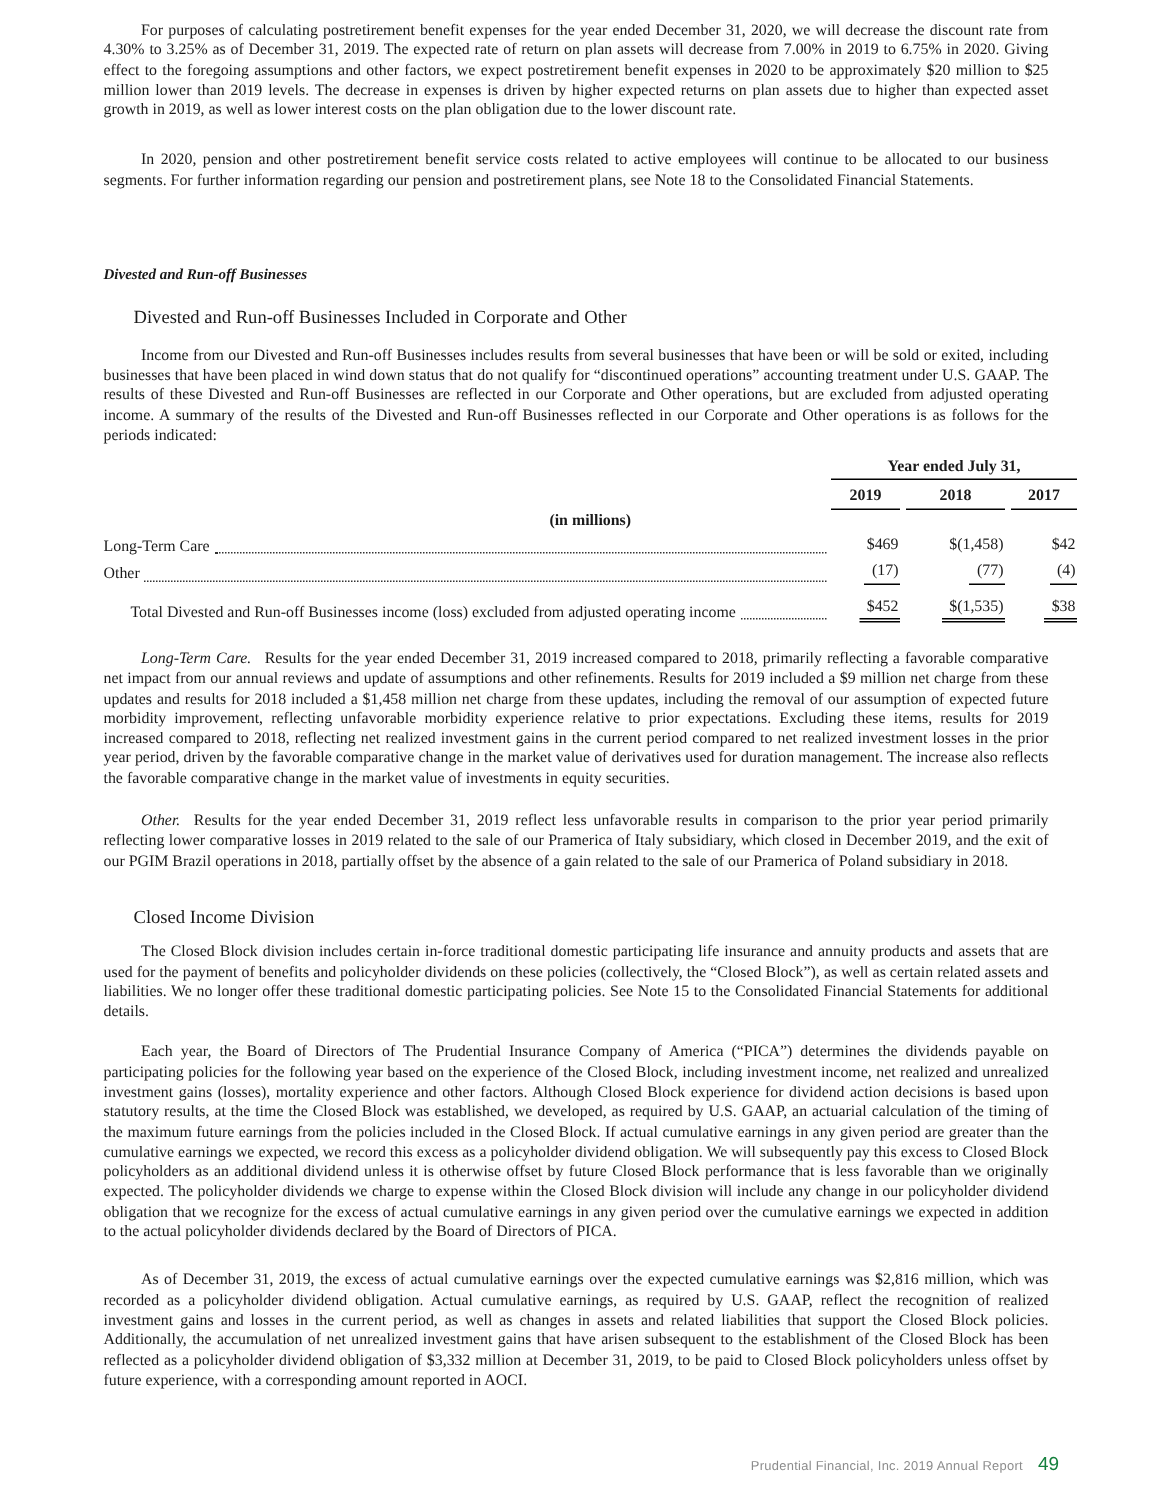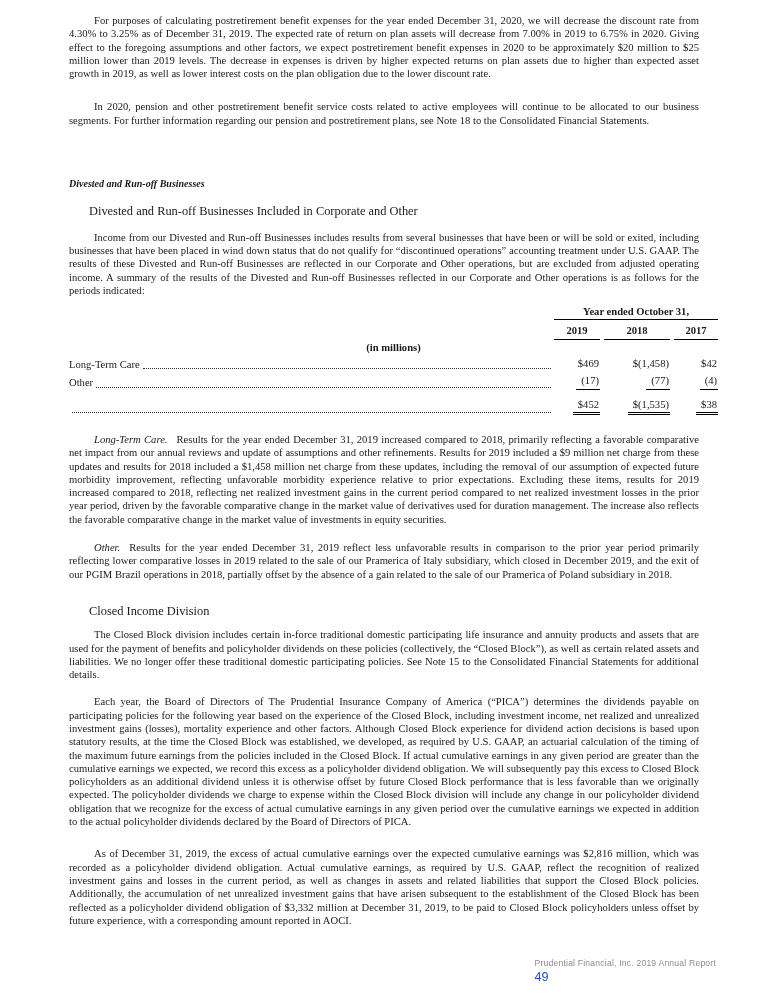--- a/index.html
+++ b/index.html
@@ -77,44 +77,43 @@
   .total-row { margin-top: 8px; }
 
   
   .footer {
     position: absolute;
     right: 62px;
     bottom: 20px;
     display: flex;
     align-items: baseline;
     font-family: "Liberation Sans", "DejaVu Sans", sans-serif;
-    flex-direction: column;
   }
   .footer .report-title { font-size: 8.6px; color: #8c8c8c; letter-spacing: 0.2px; }
-  .footer .page-num { font-size: 12.6px; color: #1d4ed8; margin-left: 10px; }
+  .footer .page-num { font-size: 12.6px; color: #15803d; margin-left: 10px; }
 </style>
 </head>
 <body>
 
 <div class="page">
 
   <p class="body-para">For purposes of calculating postretirement benefit expenses for the year ended December 31, 2020, we will decrease the discount rate from 4.30% to 3.25% as of December 31, 2019. The expected rate of return on plan assets will decrease from 7.00% in 2019 to 6.75% in 2020. Giving effect to the foregoing assumptions and other factors, we expect postretirement benefit expenses in 2020 to be approximately $20 million to $25 million lower than 2019 levels. The decrease in expenses is driven by higher expected returns on plan assets due to higher than expected asset growth in 2019, as well as lower interest costs on the plan obligation due to the lower discount rate.</p>
 
   <p class="body-para">In 2020, pension and other postretirement benefit service costs related to active employees will continue to be allocated to our business segments. For further information regarding our pension and postretirement plans, see Note 18 to the Consolidated Financial Statements.</p>
 
   <h2 class="section-head">Divested and Run-off Businesses</h2>
 
   <h3 class="sub-head">Divested and Run-off Businesses Included in Corporate and Other</h3>
 
   <p class="body-para" style="margin-bottom:8px;">Income from our Divested and Run-off Businesses includes results from several businesses that have been or will be sold or exited, including businesses that have been placed in wind down status that do not qualify for “discontinued operations” accounting treatment under U.S. GAAP. The results of these Divested and Run-off Businesses are reflected in our Corporate and Other operations, but are excluded from adjusted operating income. A summary of the results of the Divested and Run-off Businesses reflected in our Corporate and Other operations is as follows for the periods indicated:</p>
 
   <div class="fin-table">
 
     <div class="num-area-right">
-      <div class="period-head">Year ended October 31,</div>
+      <div class="period-head">Year ended July 31,</div>
     </div>
 
     <div class="year-row">
       <div class="year-cell v1">2019</div>
       <div class="year-cell v2">2018</div>
       <div class="year-cell v3">2017</div>
     </div>
 
     <div class="units-row">
       <div class="units-cell">(in millions)</div>
@@ -130,20 +129,21 @@
 
     <div class="fin-row">
       <span class="row-label">Other</span>
       <span class="leader"></span>
       <span class="val v1 u-single"><span class="num">(17)</span></span>
       <span class="val v2 u-single"><span class="num">(77)</span></span>
       <span class="val v3 u-single"><span class="num">(4)</span></span>
     </div>
 
     <div class="fin-row total-row">
+      <span class="row-label indent">Total Divested and Run-off Businesses income (loss) excluded from adjusted operating income</span>
       <span class="leader"></span>
       <span class="val v1 u-double"><span class="num">$452</span></span>
       <span class="val v2 u-double"><span class="num">$(1,535)</span></span>
       <span class="val v3 u-double"><span class="num">$38</span></span>
     </div>
 
   </div>
 
   <p class="body-para" style="margin-bottom:15px;"><span class="lead-italic">Long-Term Care.</span><span>Results for the year ended December 31, 2019 increased compared to 2018, primarily reflecting a favorable comparative net impact from our annual reviews and update of assumptions and other refinements. Results for 2019 included a $9 million net charge from these updates and results for 2018 included a $1,458 million net charge from these updates, including the removal of our assumption of expected future morbidity improvement, reflecting unfavorable morbidity experience relative to prior expectations. Excluding these items, results for 2019 increased compared to 2018, reflecting net realized investment gains in the current period compared to net realized investment losses in the prior year period, driven by the favorable comparative change in the market value of derivatives used for duration management. The increase also reflects the favorable comparative change in the market value of investments in equity securities.</span></p>
 

